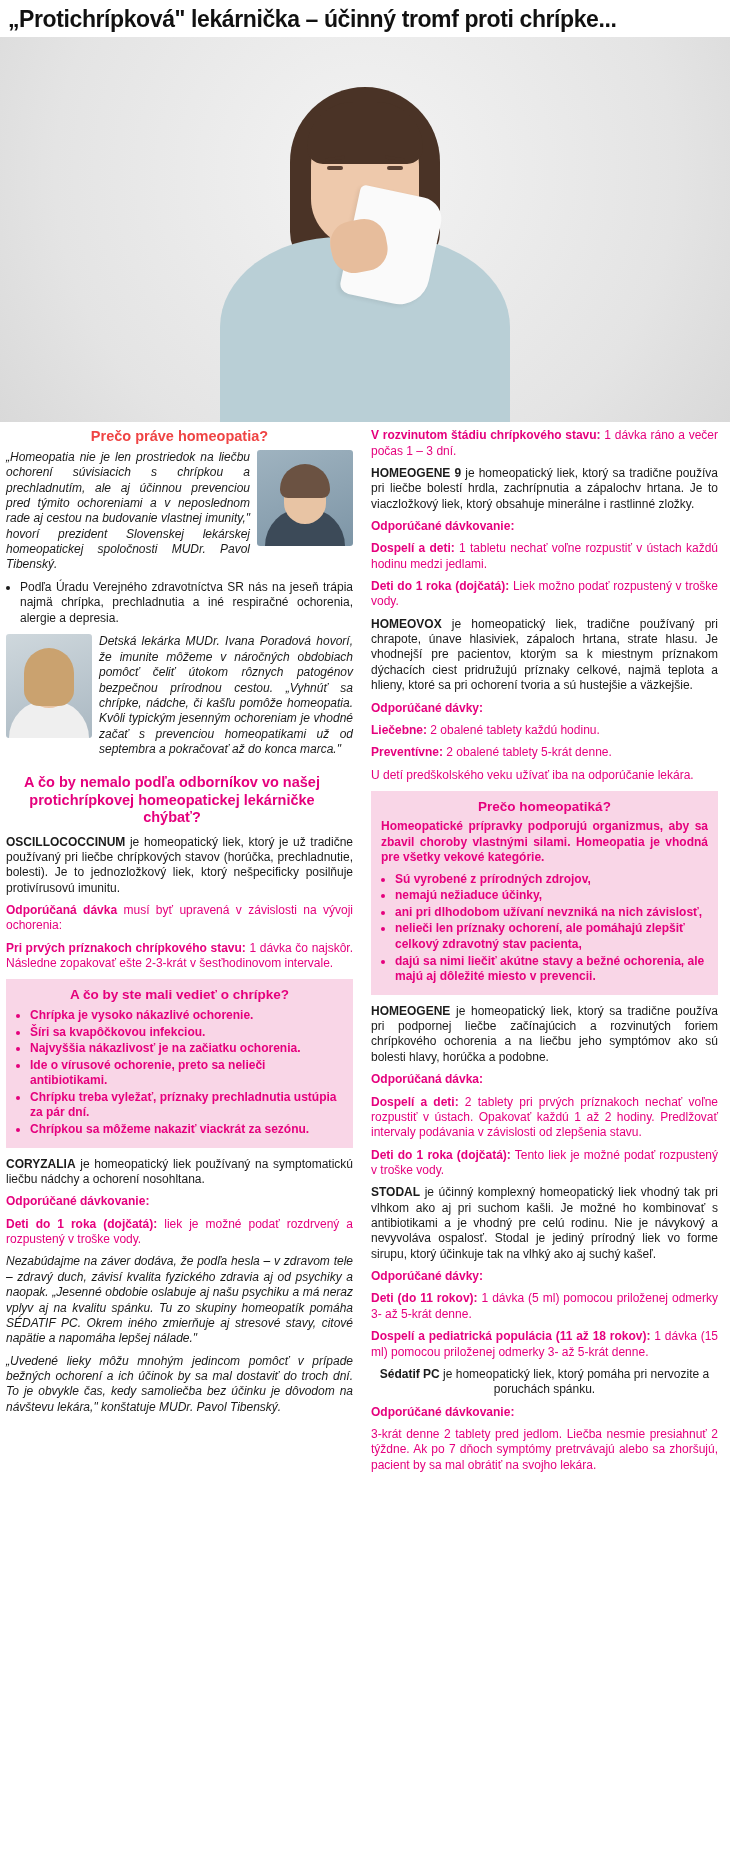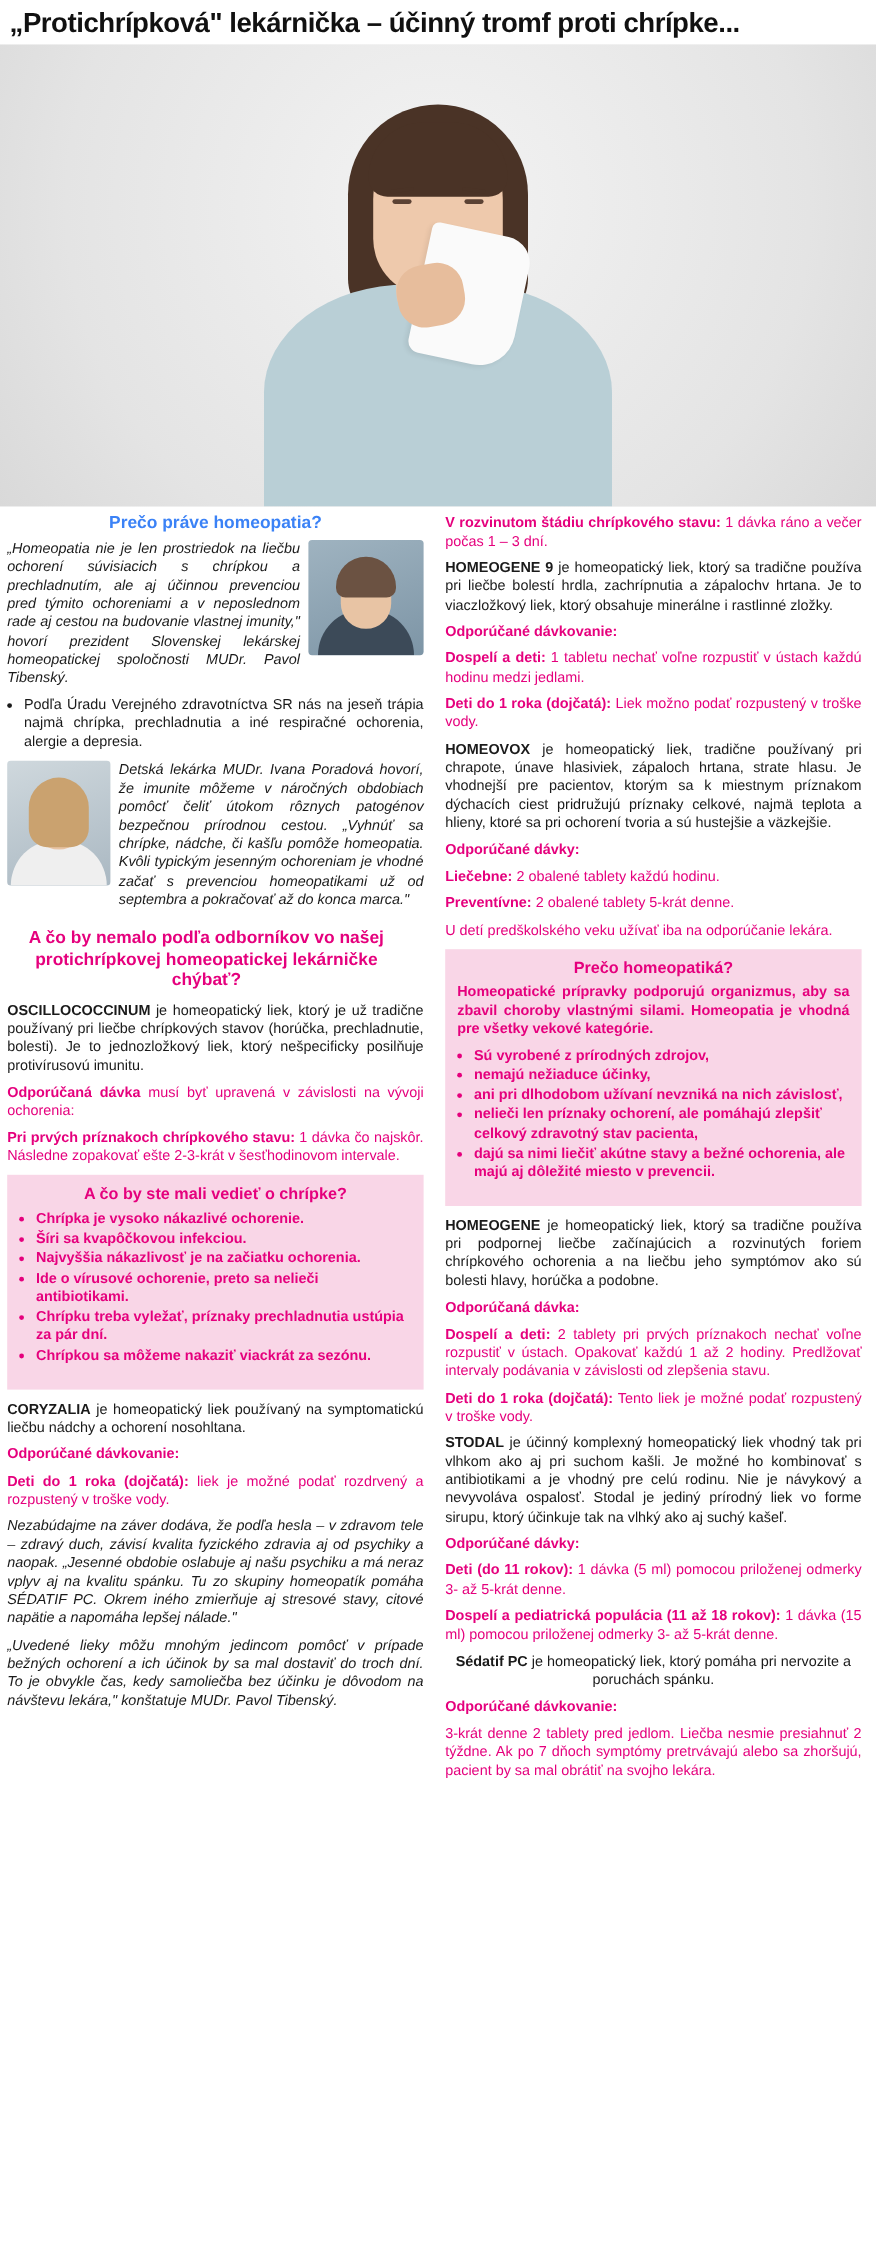--- a/index.html
+++ b/index.html
@@ -159,21 +159,21 @@
     width: 730px;
   }
   .col {
     width: 356px;
     box-sizing: border-box;
   }
   .col.left { padding-right: 9px; }
   .col.right { padding-left: 9px; }
 
   h2.head-red {
-    color: #3b82f6;
+    color: #ef4444;
     font-size: 14.5px;
     font-weight: bold;
     text-align: center;
     margin: 0 0 5px 0;
     line-height: 1.15;
   }
   p {
     margin: 0 0 7px 0;
     font-size: 12px;
     line-height: 1.28;
@@ -240,21 +240,21 @@
   ul.bullets {
     margin: 2px 0 8px 0;
     padding-left: 14px;
     font-size: 12px;
     line-height: 1.3;
   }
   ul.bullets li { margin-bottom: 6px; text-align: justify; }
 
   .box-pink {
     background: #f9d6e7;
-    padding: 8px 10px 19px 10px;
+    padding: 8px 10px 9px 10px;
     margin: 8px 0 9px 0;
     box-sizing: border-box;
   }
   .box-pink h3 {
     color: #e5007d;
     font-size: 13.5px;
     font-weight: bold;
     text-align: center;
     margin: 0 0 5px 0;
     line-height: 1.15;

